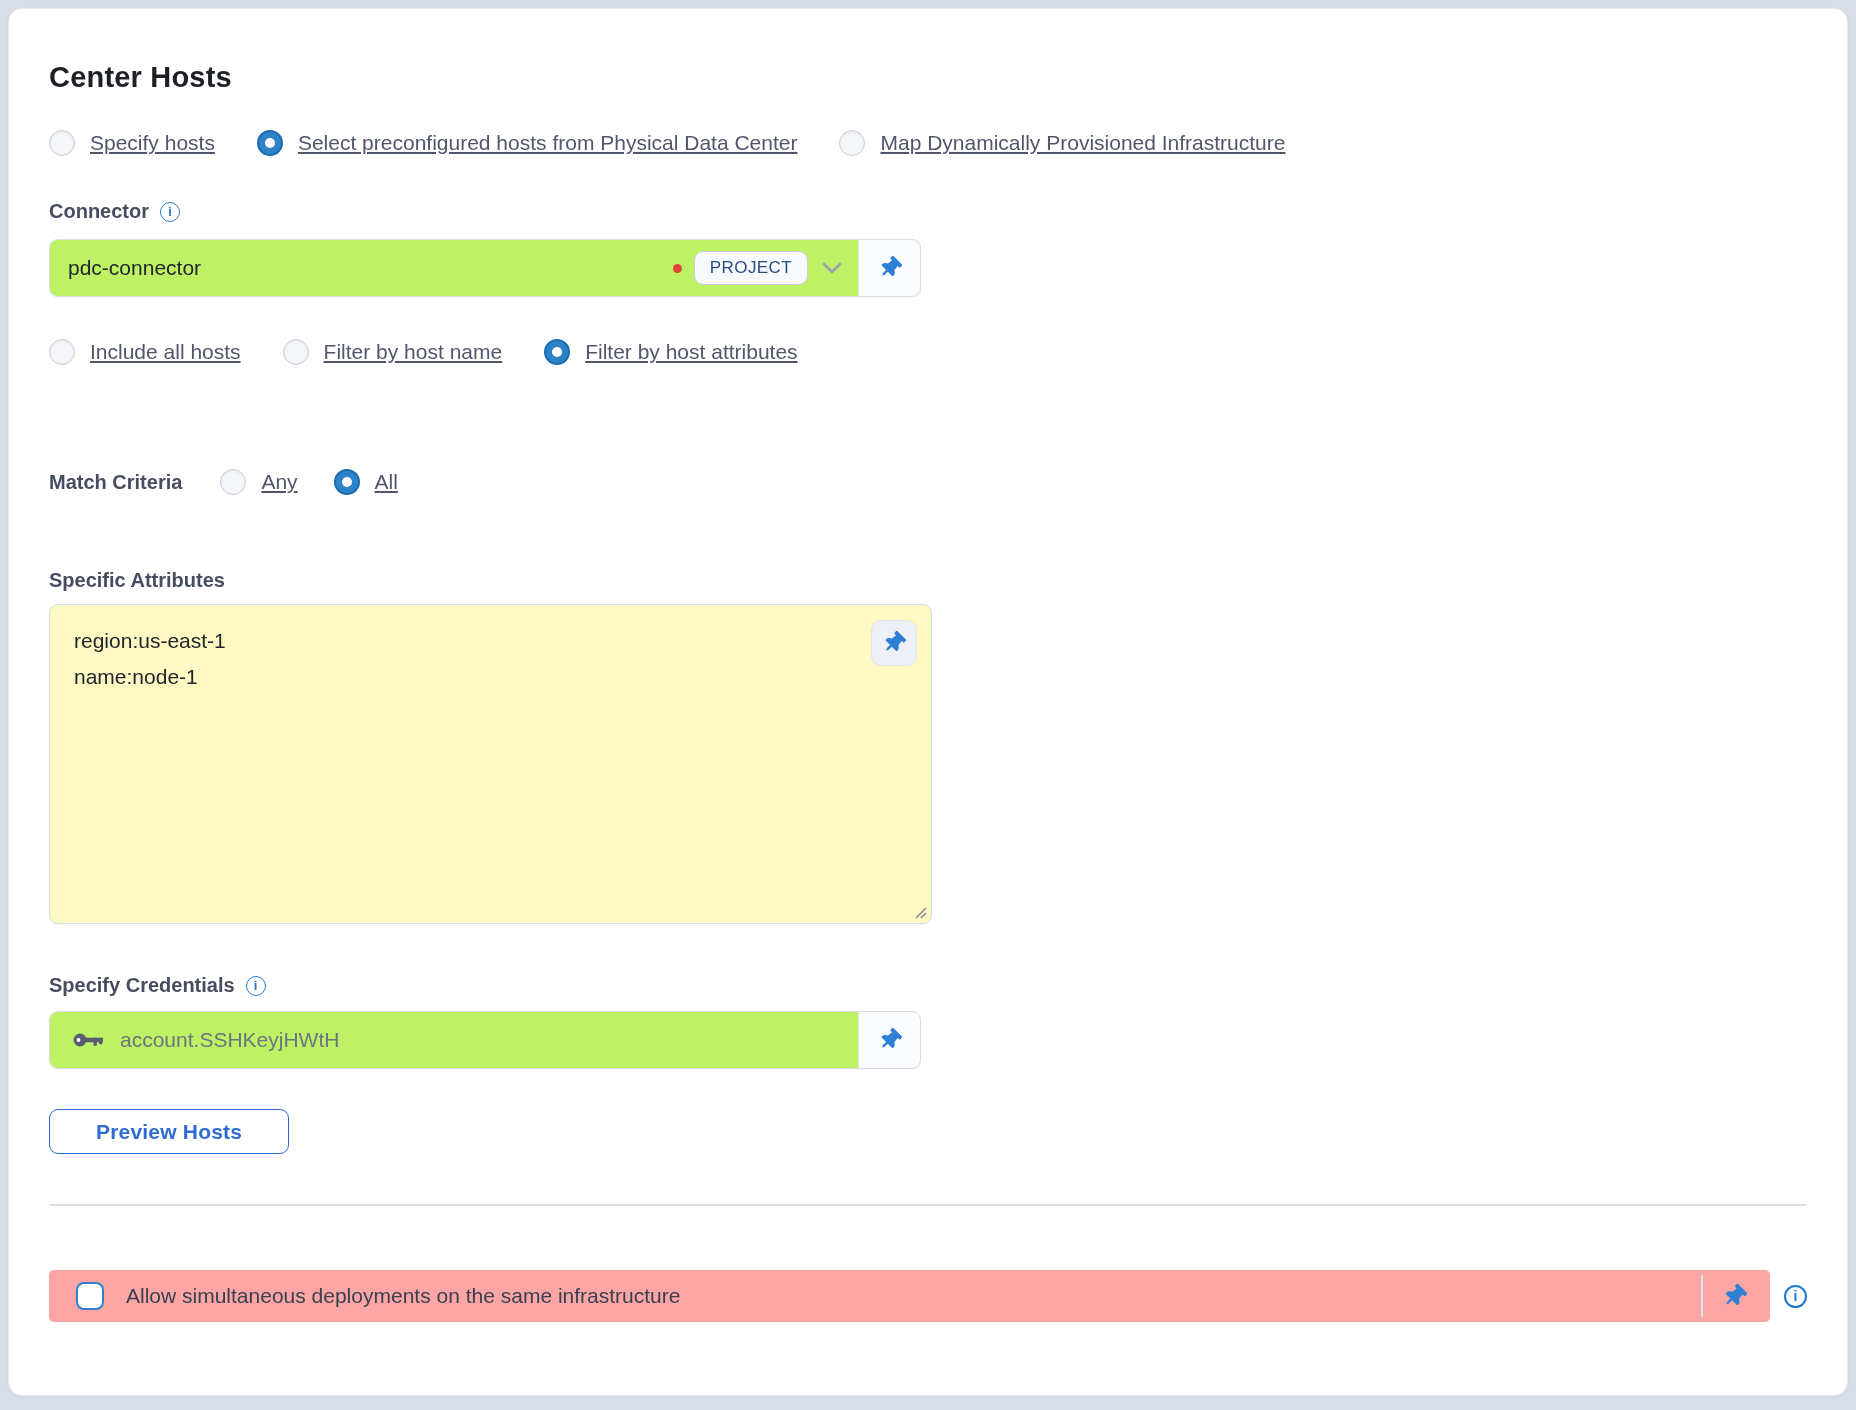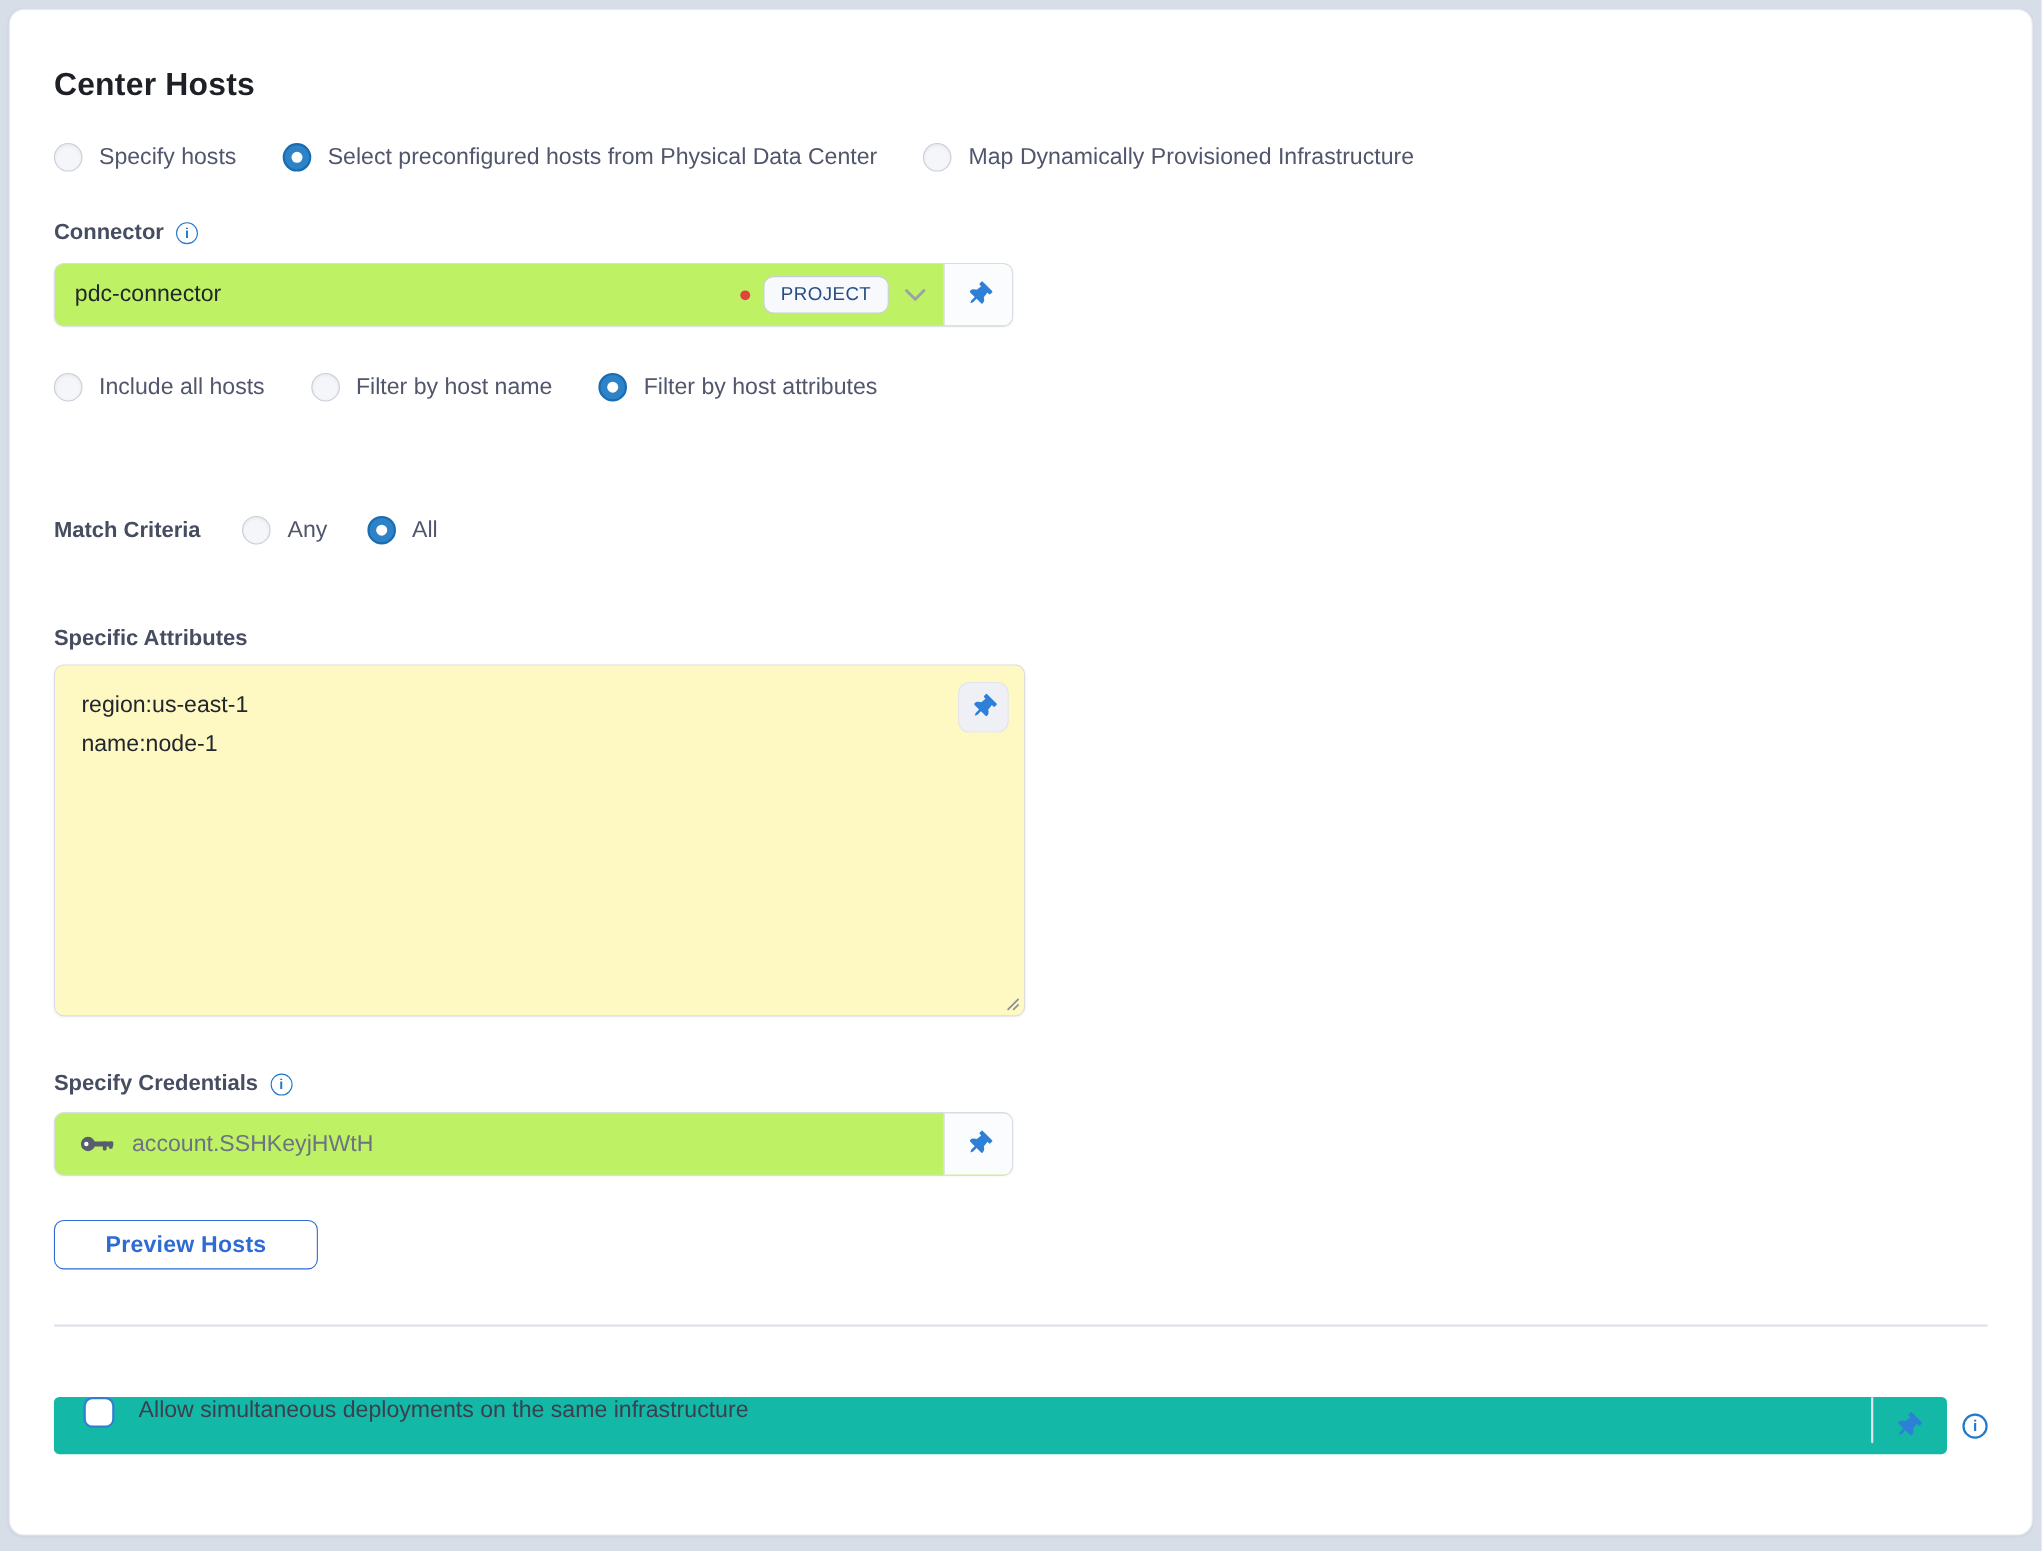--- a/index.html
+++ b/index.html
@@ -30,21 +30,21 @@
     width:26px; height:26px; border-radius:50%;
     border:1.5px solid #c9cdd8; background:#f5f6f9;
     box-shadow:inset 0 1px 3px rgba(30,40,60,.08);
     flex:none;
   }
   .radio.selected {
     border:2.5px solid #1a6cb0; background:#2e82c8; box-shadow:none;
     display:flex; align-items:center; justify-content:center;
   }
   .radio-dot { width:10px; height:10px; background:#fff; border-radius:50%; }
-  .radio-label { font-size:21px; color:#51566c; }
+  .radio-label { font-size:21px; color:#51566c;text-decoration:underline; }
   
   .field-label-row { display:flex; align-items:center; gap:11px; margin-top:44px; }
   .field-label { font-size:20px; font-weight:700; color:#474d60; }
   .info-icon {
     width:20px; height:20px; border-radius:50%;
     border:1.5px solid #2079ce; color:#2079ce;
     font-size:13px; font-weight:700;
     display:inline-flex; align-items:center; justify-content:center;
     flex:none; cursor:pointer;
   }
@@ -102,22 +102,22 @@
     margin-top:40px; height:45px; padding:0 46px;
     border:1.5px solid #2e6bd2; border-radius:9px; background:#fff;
     color:#2e6bd2; font-size:21px; font-weight:700; letter-spacing:.2px;
     font-family:"Liberation Sans", sans-serif;
     display:inline-flex; align-items:center; cursor:pointer;
   }
   
   .divider { margin-top:50px; height:2px; background:#dcdee9; border-radius:1px; }
   .footer-row { display:flex; align-items:center; gap:14px; margin-top:64px; }
   .footer-strip {
-    flex:1; height:52px; background:#14b8a6; border-radius:5px;
-    display:flex; padding:0 20px 0 27px;
+    flex:1; height:52px; background:#fca5a5; border-radius:5px;
+    display:flex; align-items:center; padding:0 20px 0 27px;
   }
   .checkbox {
     width:28px; height:28px; flex:none;
     border:2px solid #2f80d2; border-radius:8px; background:#fff;
     cursor:pointer;
   }
   .footer-label { margin-left:22px; font-size:21px; color:#3b4050; }
   .v-div { width:2px; height:42px; background:#e1e3ed; border-radius:2px; margin-left:auto; flex:none; }
   .footer-pin { margin:0 4px 0 20px; cursor:pointer; display:flex; align-items:center; }
 </style>

